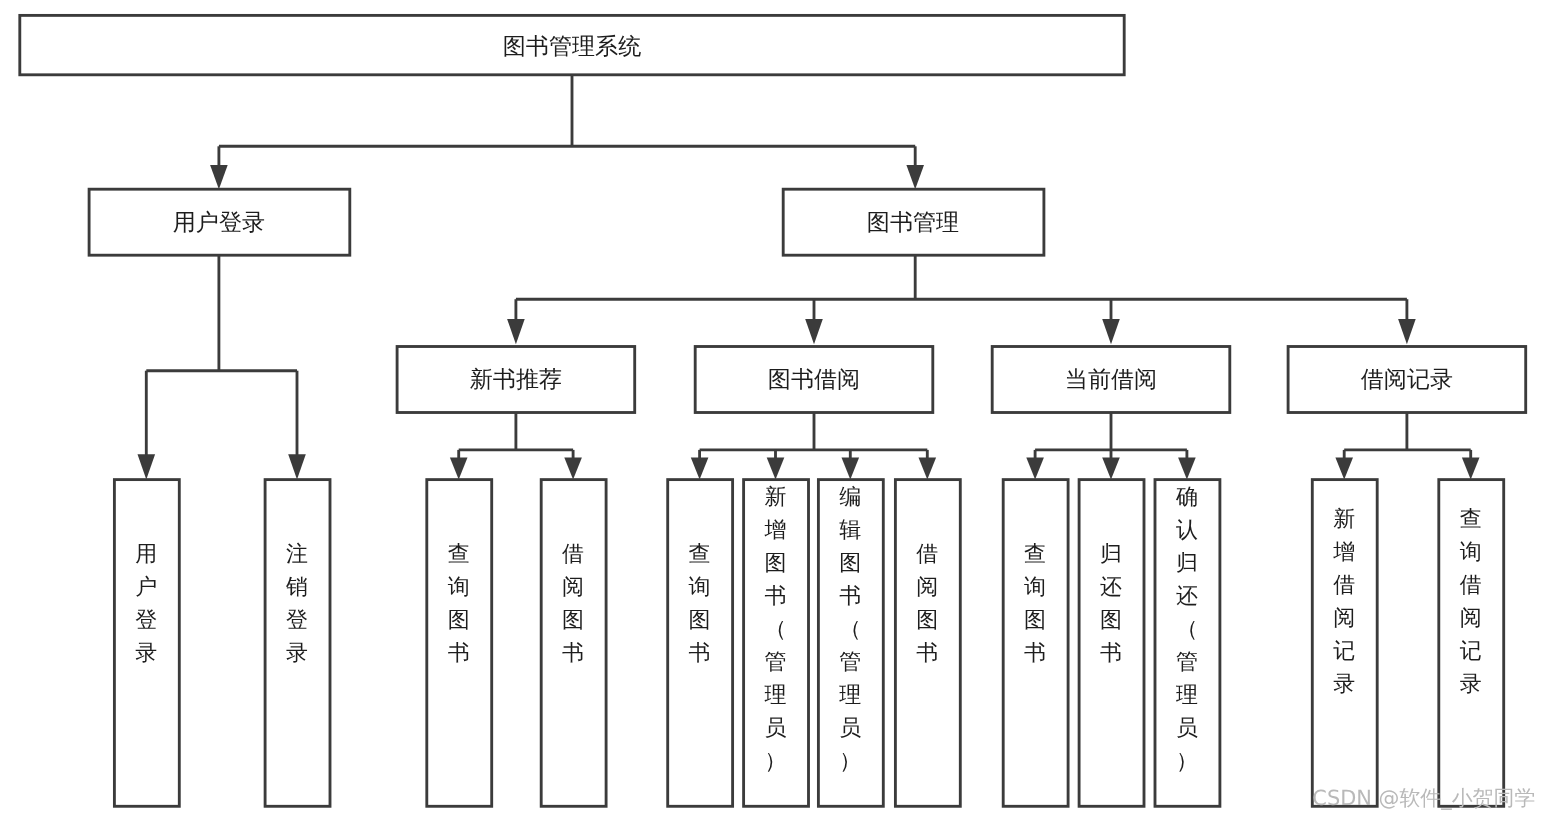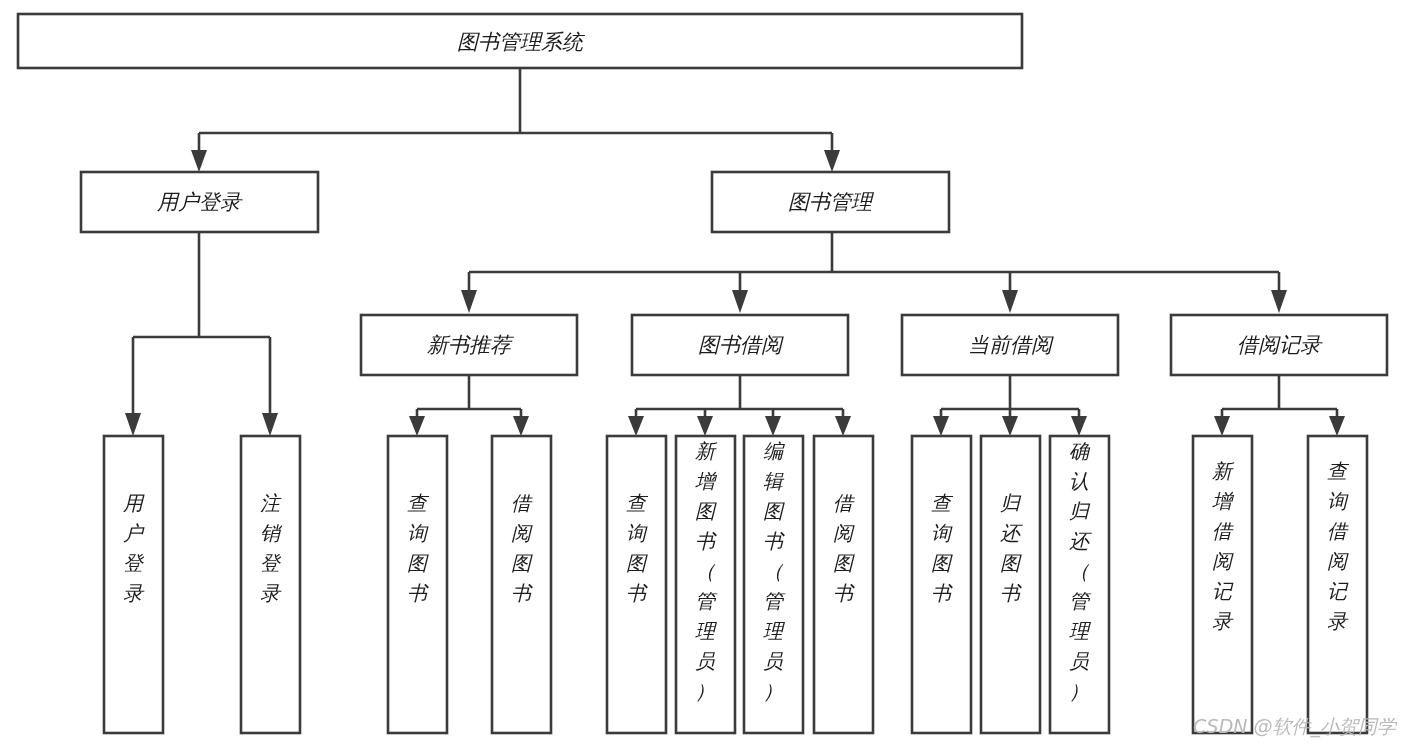--- a/index.html
+++ b/index.html
@@ -10,21 +10,20 @@
   }
   body {
     font-family: "DejaVu Sans", "Liberation Sans", sans-serif;
   }
   #diagram-root {
     position: relative;
     width: 1405px;
     height: 747px;
     background: #ffffff;
     overflow: hidden;
-    font-style: italic;
   }
   svg.diagram-canvas {
     position: absolute;
     top: 0;
     left: 0;
     width: 1405px;
     height: 747px;
     display: block;
   }
   .node-box {

